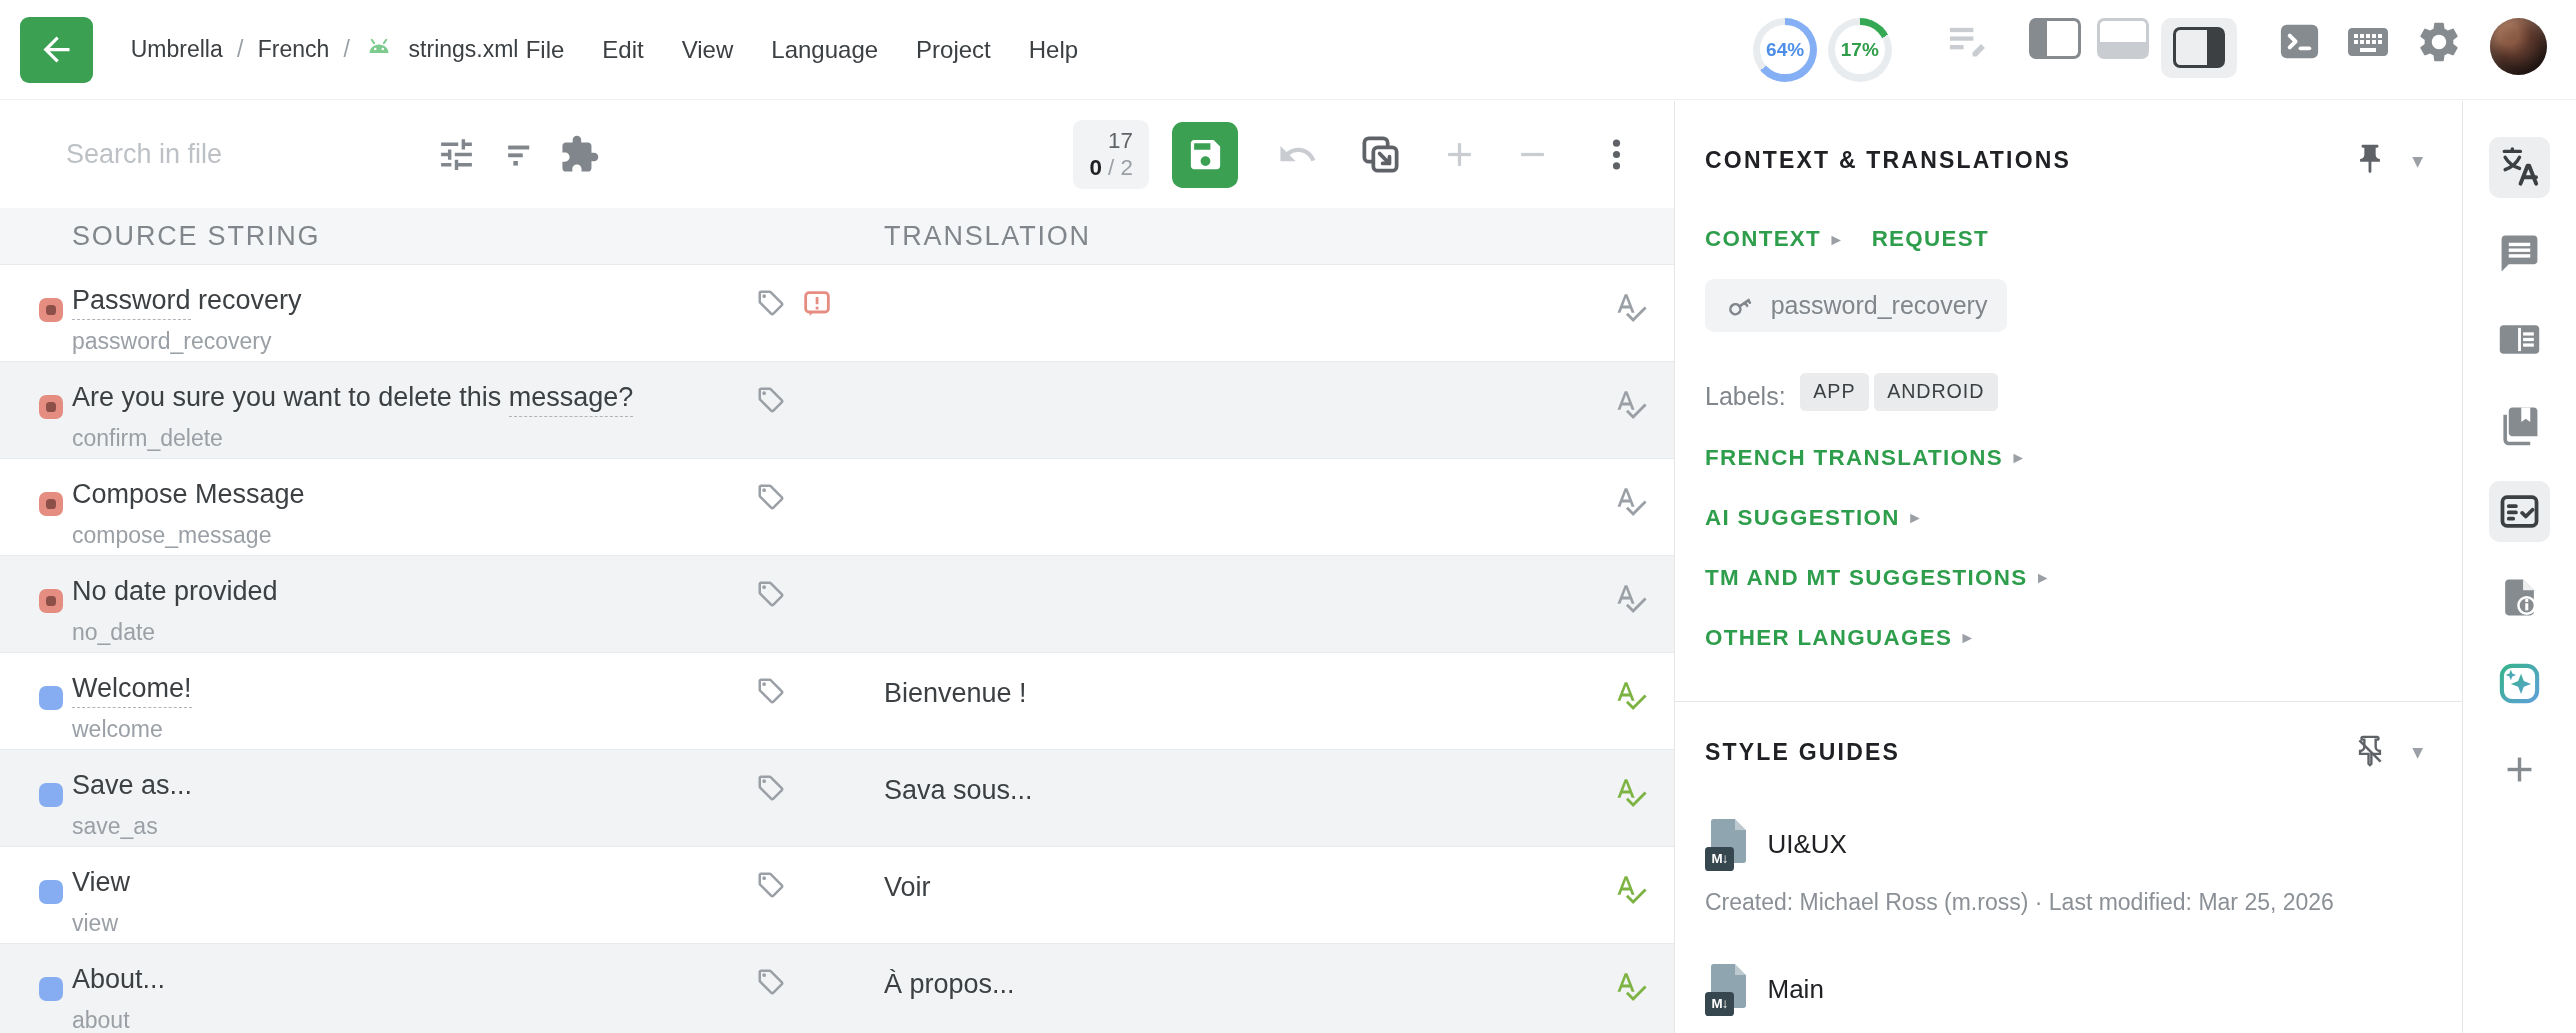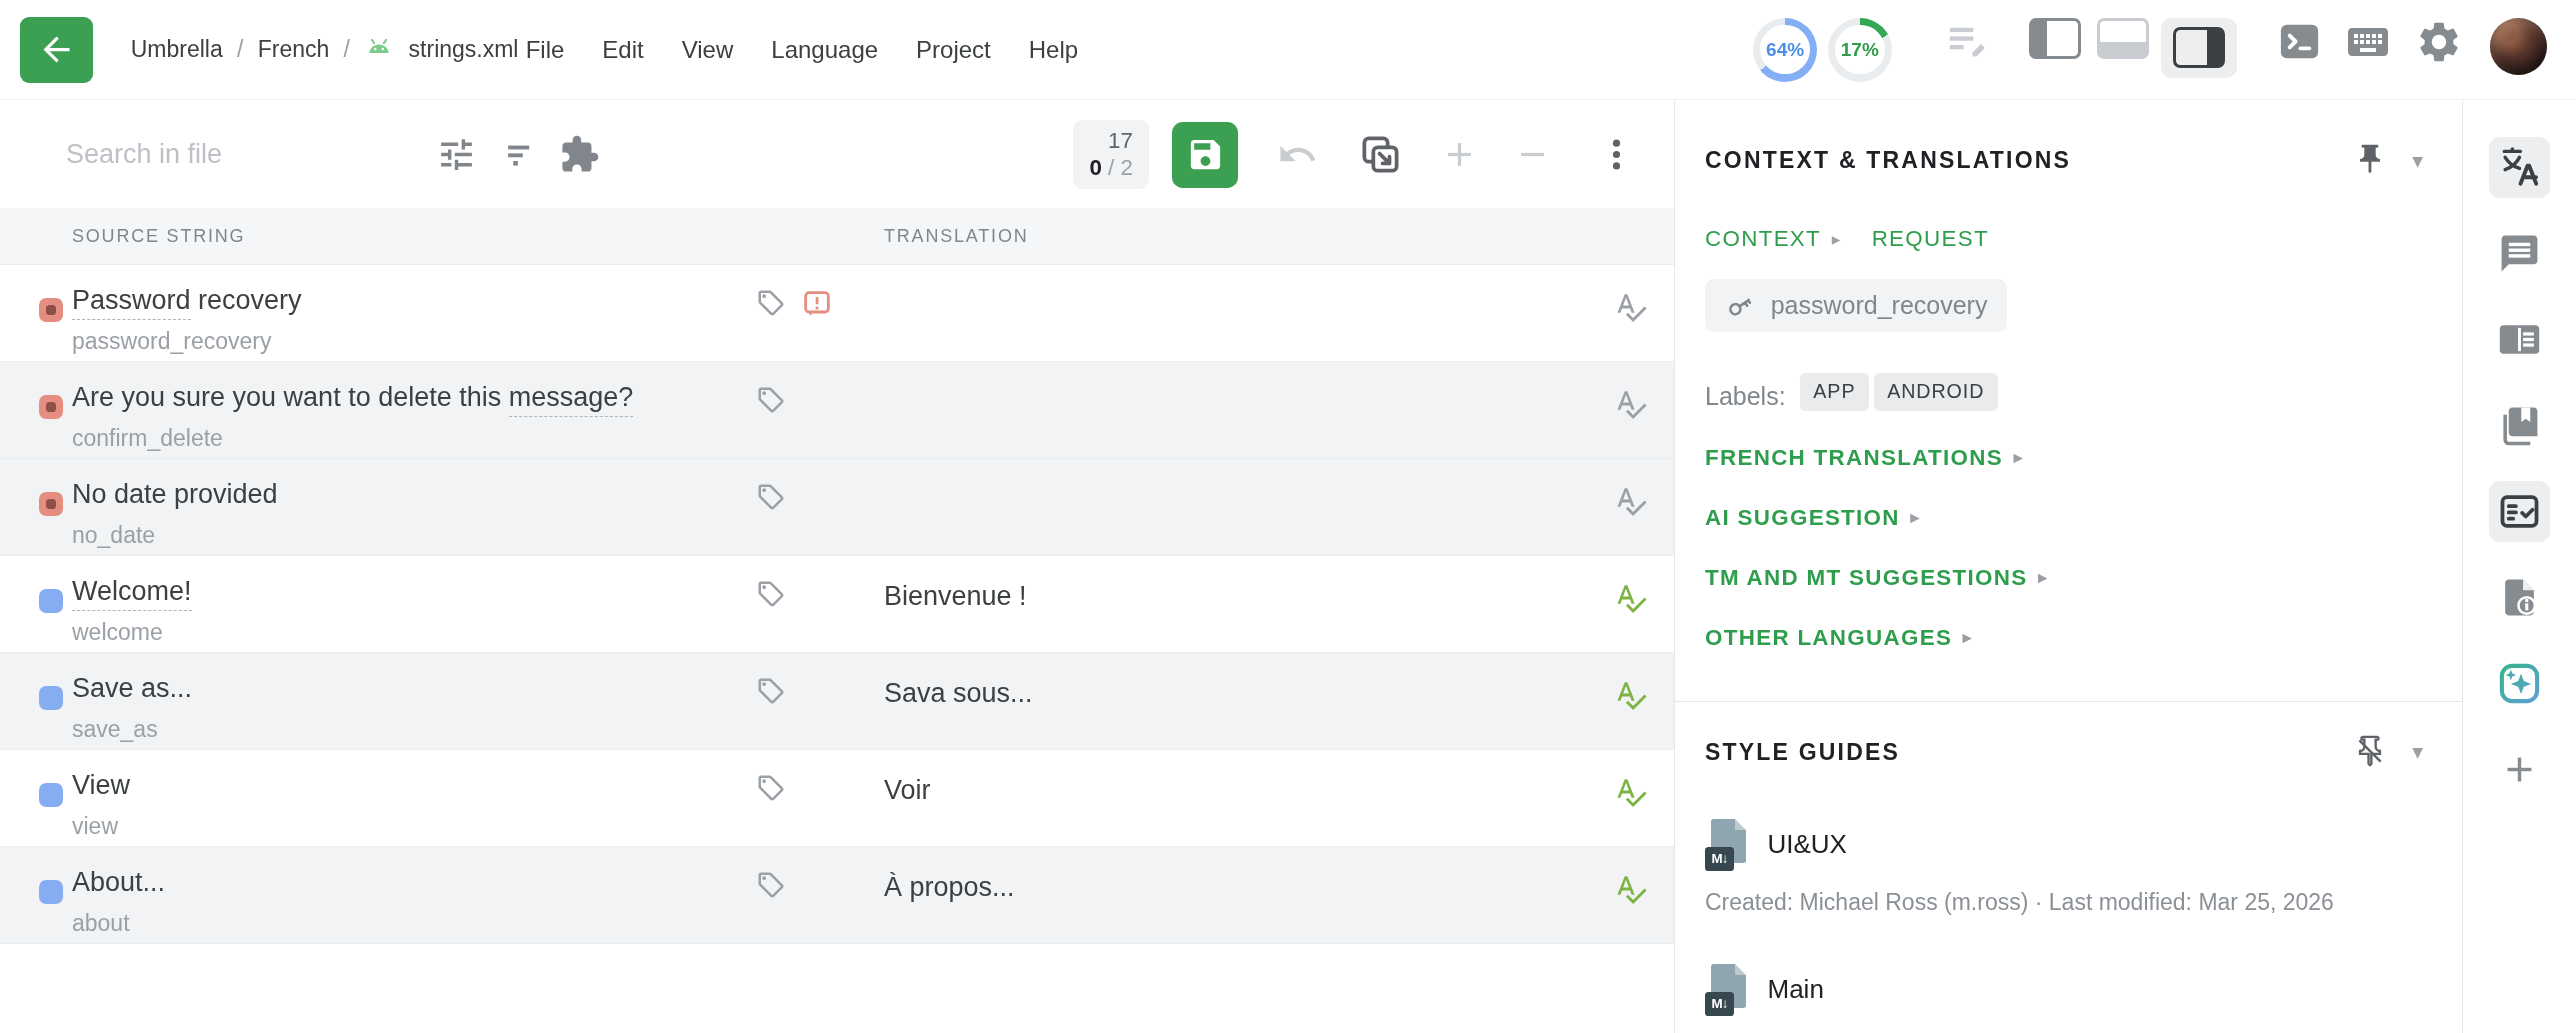--- a/index.html
+++ b/index.html
@@ -39,21 +39,21 @@
   .editor{width:1675px;flex:none;border-right:0.9px solid #e4e6e8;display:flex;flex-direction:column;background:#fff}
   .toolbar{height:107px;flex:none;display:flex;align-items:center;padding-left:64px;padding-right:38px}
   .search{border:0;outline:0;font-size:27px;width:322px;color:var(--ink);background:transparent}
   .search::placeholder{color:#bdc1c6}
   .tbtn{background:none;border:0;padding:0;display:flex;align-items:center;justify-content:center;cursor:pointer;color:var(--muted2)}
   .count-badge{background:#f1f3f4;border-radius:9px;padding:8px 16px;text-align:right;font-size:22.4px;line-height:1.2;margin-left:auto}
   .c-top{color:#5f6368}
   .c-bot b{color:#202124}
   .c-bot span{color:var(--muted)}
   .save-btn{width:66px;height:66px;background:var(--brand_green);border:0;border-radius:10.7px;margin-left:23px;display:flex;align-items:center;justify-content:center;cursor:pointer;flex:none}
-  .thead{height:57px;flex:none;background:#f4f6f7;position:relative;border-bottom:0.9px solid #e9ecee;font-size:18px;letter-spacing:1.8px;color:var(--muted2)}
+  .thead{height:57px;flex:none;background:#f4f6f7;position:relative;border-bottom:0.9px solid #e9ecee;font-size:27px;letter-spacing:1.8px;color:var(--muted2)}
   .thead span{position:absolute;top:50%;transform:translateY(-50%)}
   .thead .h1{left:72px}.thead .h2{left:884px}
   .rows{flex:1;overflow:hidden}
   .row{position:relative;height:97px;border-bottom:0.9px solid #e9ecee;background:#fff}
   .row.alt{background:#f1f3f4}
   .bullet{position:absolute;left:39px;top:33px;width:24px;height:24px;border-radius:7.2px;display:flex;align-items:center;justify-content:center}
   .bullet.missing{background:var(--missing)}
   .bullet.missing::after{content:"";width:9.8px;height:9.8px;border-radius:3.6px;background:var(--missing_dot)}
   .bullet.done{background:var(--done)}
   .src{position:absolute;left:72px;top:19.7px}
@@ -65,21 +65,21 @@
   .trans{position:absolute;left:884px;top:25px;font-size:27px;color:var(--ink)}
   .spell{position:absolute;left:1614px;top:25px}
   .spell.gray{color:var(--muted)}
   .spell.ok{color:var(--spell_ok)}
   
   .panel{flex:1;border-right:0.9px solid #e4e6e8;background:#fff;padding-left:30px;overflow:hidden}
   .p-head{display:flex;align-items:center;margin-top:41px;padding-right:39px}
   .p-title{font-size:23px;font-weight:700;letter-spacing:2.2px;color:#202124}
   .chev{color:var(--muted);font-size:21.5px;margin-left:25px;cursor:pointer}
   .pin-btn{margin-left:auto;background:none;border:0;padding:0;color:#5f6368;cursor:pointer}
-  .p-tabs{margin-top:47px;display:flex;align-items:center;font-size:22.4px;font-weight:400;letter-spacing:1.3px;color:var(--link_green)}
+  .p-tabs{margin-top:47px;display:flex;align-items:center;font-size:22.4px;font-weight:700;letter-spacing:1.3px;color:var(--link_green)}
   .p-tab{cursor:pointer}
   .p-arrow{color:#9aa0a6;font-size:17px;margin-left:10.7px}
   .p-tabs .p-tab + .p-arrow + .p-tab{margin-left:30px}
   .key-chip{margin-top:27px;display:inline-flex;align-items:center;gap:16px;background:#f1f3f4;border-radius:9px;padding:11.6px 19.7px;font-size:25px;color:var(--muted2)}
   .key-ic{transform:rotate(-35deg);display:flex}
   .labels-row{margin-top:41px;display:flex;align-items:flex-end;gap:14.3px;font-size:25px;color:var(--muted2)}
   .chip{background:#e9ebec;border-radius:5.4px;padding:7.2px 13.4px;font-size:19.7px;letter-spacing:0.9px;color:var(--ink);font-weight:500}
   .section{margin-top:34px;display:flex;align-items:center;font-size:22.4px;font-weight:700;letter-spacing:1.3px;color:var(--link_green);cursor:pointer}
   #sections{margin-top:12.5px}
   .p-div{border-top:0.9px solid #e4e6e8;margin:50px 0 0 -30px}
@@ -278,20 +278,34 @@
             <div class="key">confirm_delete</div>
           </div>
           <span class="tag"><svg width="30" height="30" viewBox="0 0 24 24" fill="currentColor">
               <path d="M21.41 11.58l-9-9C12.05 2.22 11.55 2 11 2H4c-1.1 0-2 .9-2 2v7c0 .55.22 1.05.59 1.42l9 9c.36.36.86.58 1.41.58.55 0 1.05-.22 1.41-.59l7-7c.37-.36.59-.86.59-1.41 0-.55-.22-1.06-.59-1.42zM13 20.01 4 11V4h7v-.01l9 9-7 7.02zM6.5 6.5 m-1.5 0 a1.5 1.5 0 1 0 3 0 a1.5 1.5 0 1 0 -3 0"></path>
             </svg></span>
           <div class="trans"></div>
           <span class="spell gray"><svg width="34" height="34" viewBox="0 0 24 24" fill="currentColor">
               <path d="M12.45 16h2.09L9.43 3H7.57L2.46 16h2.09l1.12-3h5.64l1.14 3zm-6.02-5L8.5 5.48 10.57 11H6.43zm15.16.59l-8.09 8.09L9.83 16l-1.41 1.41 5.09 5.09L23 13l-1.41-1.41z"></path>
             </svg></span>
         </div>
+        <div class="row">
+          <span class="bullet missing"></span>
+          <div class="src">
+            <div class="src-line"><span>Compose Message</span></div>
+            <div class="key">compose_message</div>
+          </div>
+          <span class="tag"><svg width="30" height="30" viewBox="0 0 24 24" fill="currentColor">
+              <path d="M21.41 11.58l-9-9C12.05 2.22 11.55 2 11 2H4c-1.1 0-2 .9-2 2v7c0 .55.22 1.05.59 1.42l9 9c.36.36.86.58 1.41.58.55 0 1.05-.22 1.41-.59l7-7c.37-.36.59-.86.59-1.41 0-.55-.22-1.06-.59-1.42zM13 20.01 4 11V4h7v-.01l9 9-7 7.02zM6.5 6.5 m-1.5 0 a1.5 1.5 0 1 0 3 0 a1.5 1.5 0 1 0 -3 0"></path>
+            </svg></span>
+          <div class="trans"></div>
+          <span class="spell gray"><svg width="34" height="34" viewBox="0 0 24 24" fill="currentColor">
+              <path d="M12.45 16h2.09L9.43 3H7.57L2.46 16h2.09l1.12-3h5.64l1.14 3zm-6.02-5L8.5 5.48 10.57 11H6.43zm15.16.59l-8.09 8.09L9.83 16l-1.41 1.41 5.09 5.09L23 13l-1.41-1.41z"></path>
+            </svg></span>
+        </div>
         <div class="row alt">
           <span class="bullet missing"></span>
           <div class="src">
             <div class="src-line"><span>No date provided</span></div>
             <div class="key">no_date</div>
           </div>
           <span class="tag"><svg width="30" height="30" viewBox="0 0 24 24" fill="currentColor">
               <path d="M21.41 11.58l-9-9C12.05 2.22 11.55 2 11 2H4c-1.1 0-2 .9-2 2v7c0 .55.22 1.05.59 1.42l9 9c.36.36.86.58 1.41.58.55 0 1.05-.22 1.41-.59l7-7c.37-.36.59-.86.59-1.41 0-.55-.22-1.06-.59-1.42zM13 20.01 4 11V4h7v-.01l9 9-7 7.02zM6.5 6.5 m-1.5 0 a1.5 1.5 0 1 0 3 0 a1.5 1.5 0 1 0 -3 0"></path>
             </svg></span>
           <div class="trans"></div>

